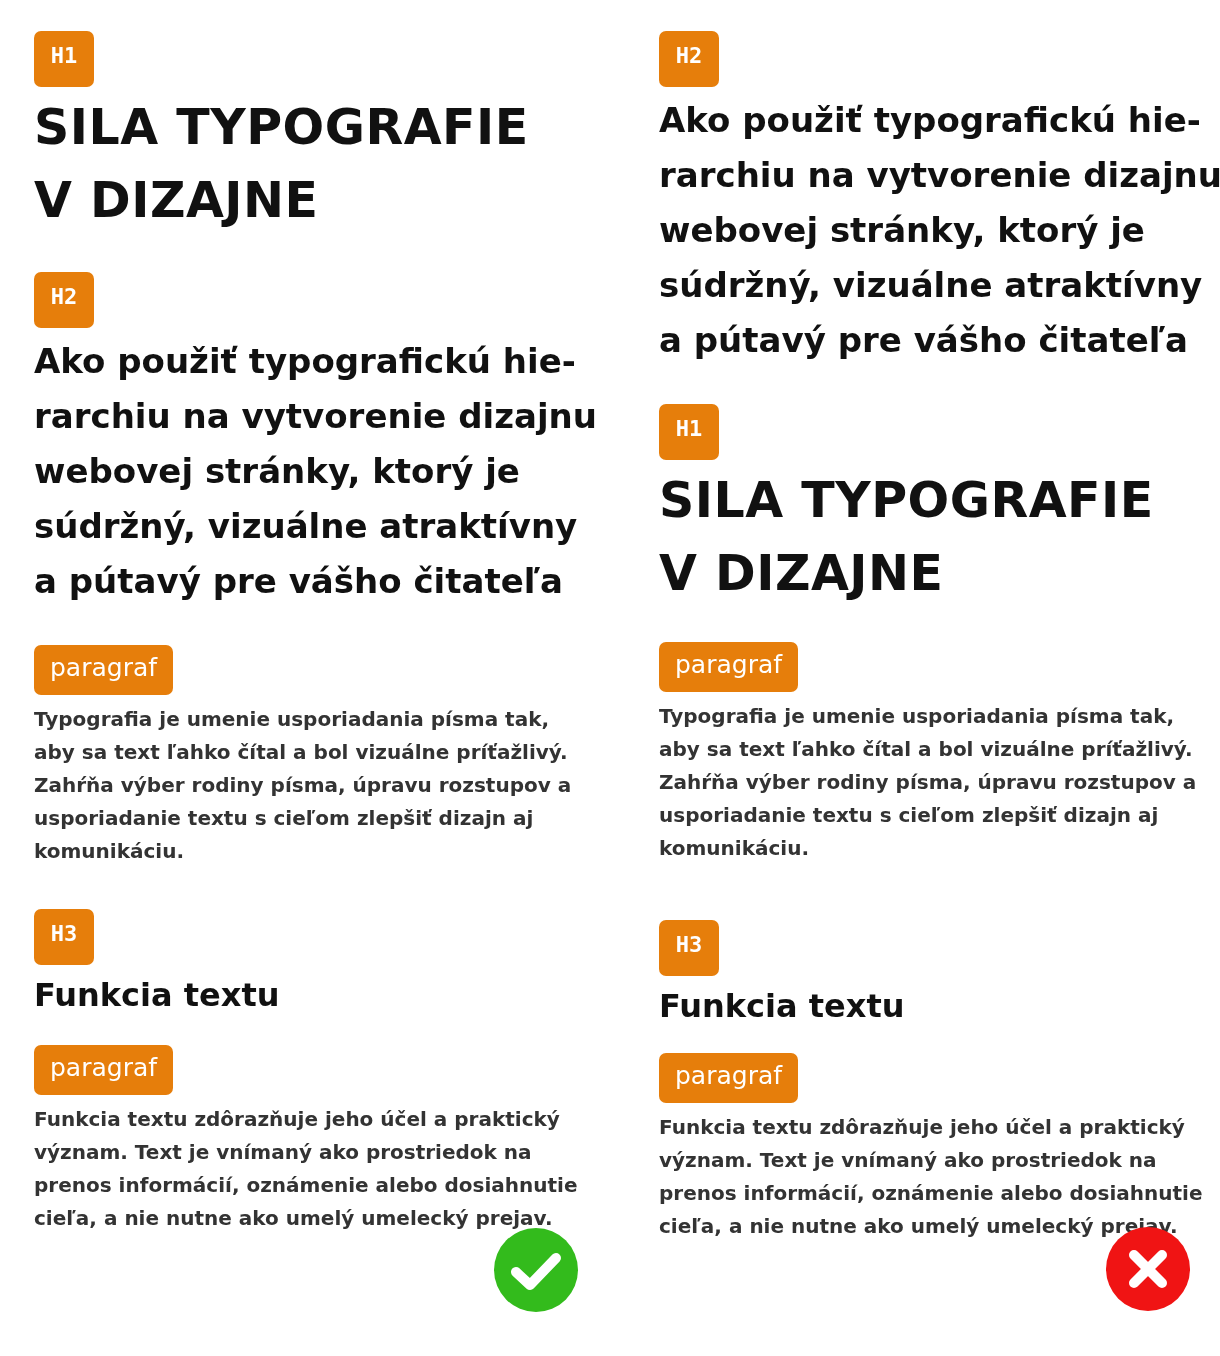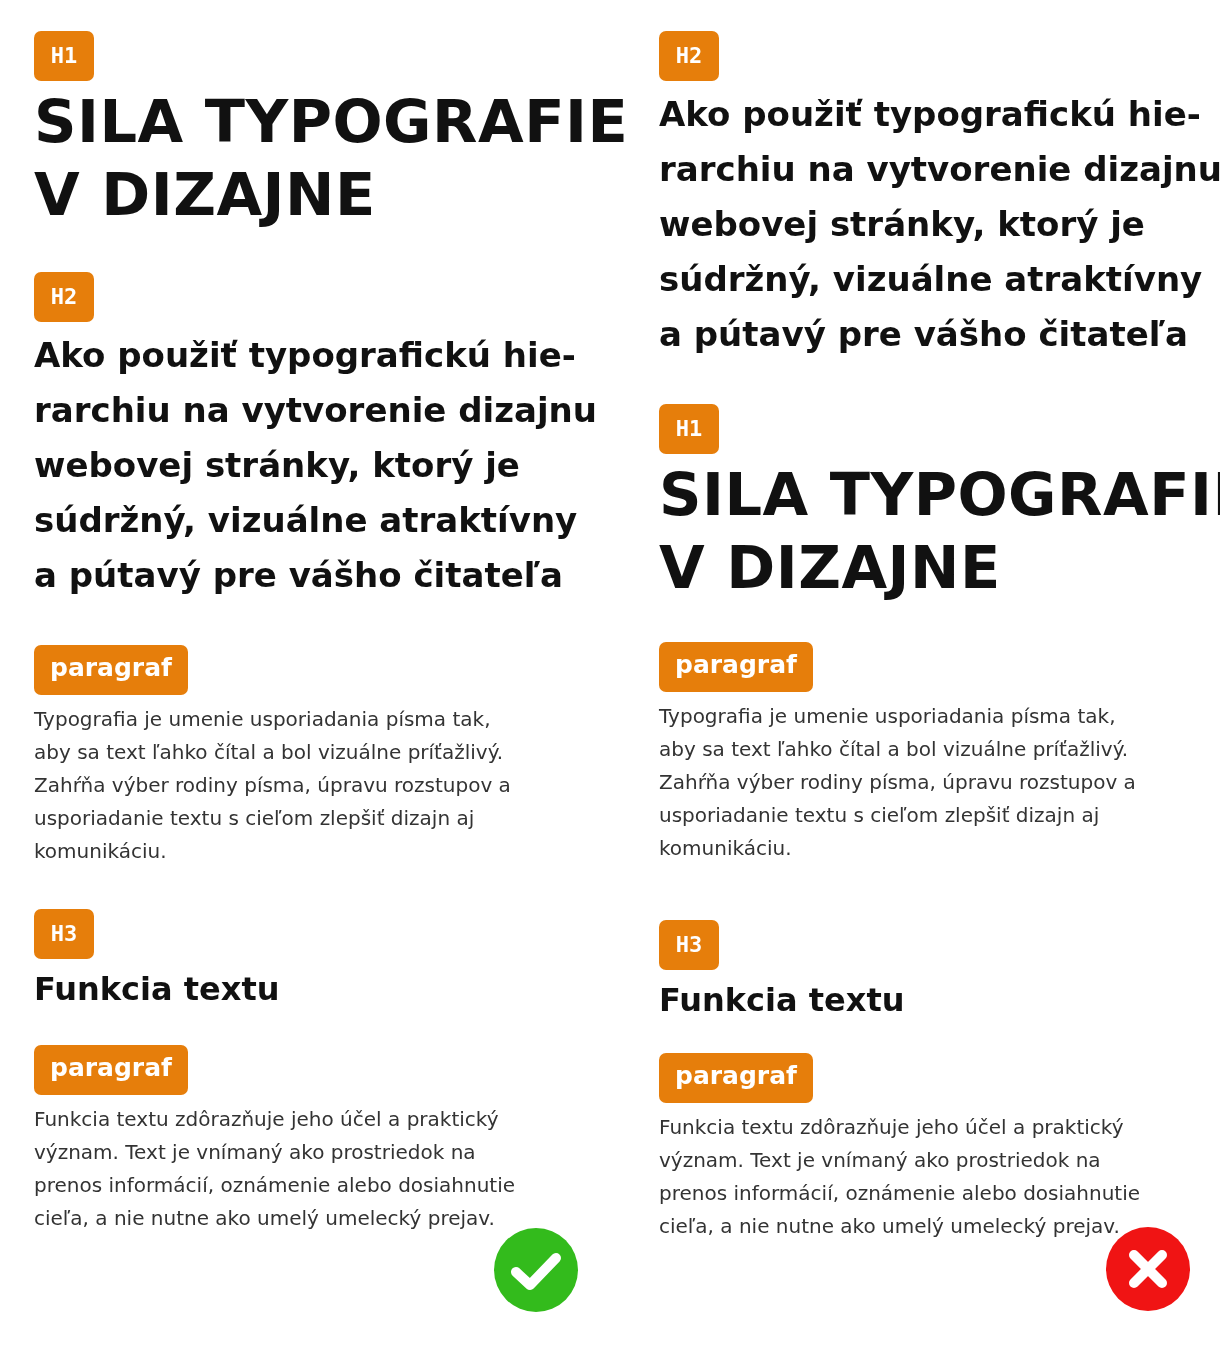--- a/index.html
+++ b/index.html
@@ -4,27 +4,27 @@
   <style>
     html, body { margin: 0; padding: 0; background: #ffffff; }
     body { width: 1220px; height: 1356px; position: relative; overflow: hidden;
            font-family: "DejaVu Sans", sans-serif; color: #111; }
     .col { position: absolute; top: 0; width: 580px; height: 1356px; }
     .col.left { left: 34px; }
     .col.right { left: 659px; }
     .block { position: absolute; left: 0; }
     .badge { display: inline-block; background: #e67e0b; color: #fff; border-radius: 7px;
              font-family: "DejaVu Sans", sans-serif; font-weight: bold; }
-    .badge.h { width: 60px; height: 50px; line-height: 50px; text-align: center; font-size: 22px;
+    .badge.h { width: 60px; height: 56px; line-height: 50px; text-align: center; font-size: 22px;
                font-family: "DejaVu Sans Mono", monospace; }
-    .badge.p { height: 50px; line-height: 46px; padding: 0 16px; font-size: 25px; font-weight: bold; }
-    .h1text { font-size: 59px; font-weight: bold; line-height: 73px; letter-spacing: 0.5px; margin-top: 4px; }
+    .badge.p { height: 50px; line-height: 46px; padding: 0 16px; font-size: 25px; font-weight: normal; }
+    .h1text { font-size: 49px; font-weight: bold; line-height: 73px; letter-spacing: 0.5px; margin-top: 4px; }
     .h2text { font-size: 34px; font-weight: bold; line-height: 55px; margin-top: 6px; }
     .h3text { font-size: 32px; font-weight: bold; line-height: 40px; margin-top: 10px; }
-    .ptext { font-size: 20px; line-height: 33px; color: #333; margin-top: 8px; font-weight: normal; }
+    .ptext { font-size: 20px; line-height: 33px; color: #333; margin-top: 8px; font-weight: bold; }
     .line { display: block; white-space: nowrap; }
     .icon-ok { position: absolute; width: 84px; height: 84px; border-radius: 50%; background: #33bb1c; }
     .icon-bad { position: absolute; width: 84px; height: 84px; border-radius: 50%; background: #f01414; }
   </style>
 </head>
 <body>
 
 <div class="col left">
 
   <div class="block" style="top:31px;">

